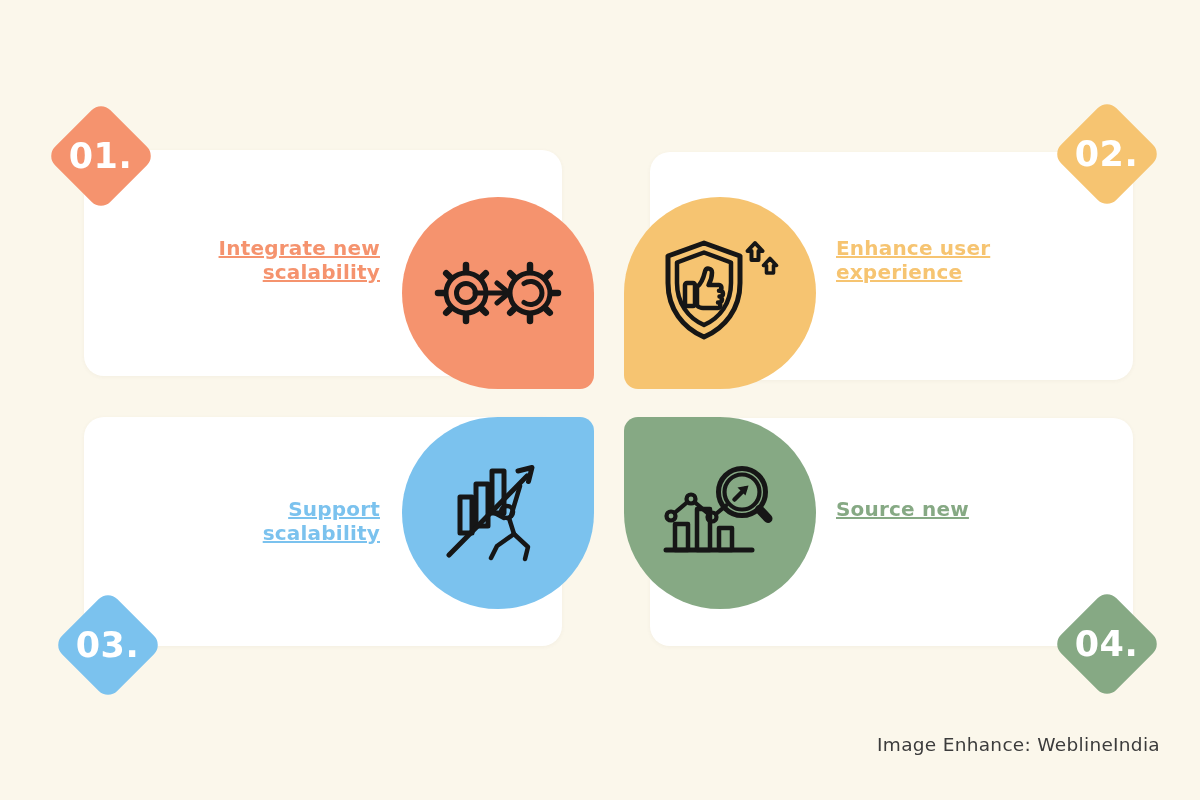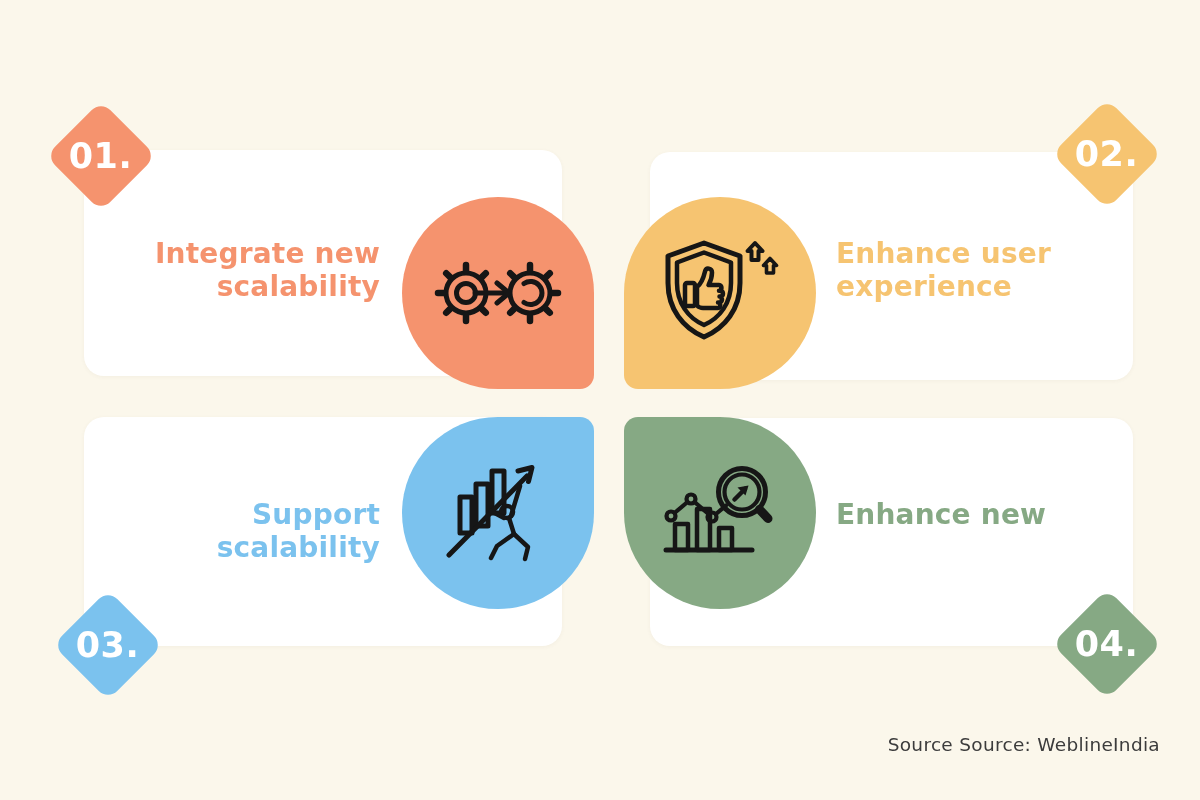--- a/index.html
+++ b/index.html
@@ -34,22 +34,22 @@
   .drop{
     position:absolute;width:192px;height:192px;background:var(--c,#ccc);
     display:flex;align-items:center;justify-content:center;
   }
   .drop-tl{left:402px;top:197px;border-radius:96px 96px 14px 96px}
   .drop-tr{left:624px;top:197px;border-radius:96px 96px 96px 14px}
   .drop-bl{left:402px;top:417px;border-radius:96px 14px 96px 96px}
   .drop-br{left:624px;top:417px;border-radius:14px 96px 96px 96px}
 
   .title{
-    position:absolute;font-weight:bold;font-size:28px;line-height:1.18;
-    color:var(--c,#333);letter-spacing:0.2px;
+    position:absolute;font-weight:bold;font-size:20px;line-height:1.18;
+    color:var(--c,#333);letter-spacing:0.2px;text-decoration:underline;
   }
   .title-1{left:80px;top:237px;width:300px;text-align:right}
   .title-2{left:836px;top:237px;width:300px;text-align:left}
   .title-3{left:80px;top:498px;width:300px;text-align:right}
   .title-4{left:836px;top:498px;width:300px;text-align:left}
 
   .source{
     position:absolute;right:40px;top:734px;font-size:18.5px;
     color:var(--c,#3C3C3C);letter-spacing:0.3px;
   }
@@ -84,21 +84,21 @@
   </div>
   <div class="title title-2" style="--c: #F6C471;">
     <div>Enhance user</div>
     <div>experience</div>
   </div>
   <div class="title title-3" style="--c: #7BC2EE;">
     <div>Support</div>
     <div>scalability</div>
   </div>
   <div class="title title-4" style="--c: #86A984;">
-    <div>Enhance new</div>
+    <div>Source new</div>
   </div>
 
   <div class="drop drop-tl" style="--c: #F5936E;">
 
     <svg class="icon" width="128" height="76" viewBox="0 0 128 76">
       <g fill="none" stroke="#161616" stroke-width="5" stroke-linecap="round" stroke-linejoin="round">
         <circle cx="32" cy="38" r="20"></circle>
         <circle cx="32" cy="38" r="9.5"></circle>
         <g stroke-width="6.5">
           <path d="M47.6 53.6 L51.8 57.8"></path>
@@ -179,14 +179,14 @@
         </g>
         <circle cx="86" cy="35" r="23.5"></circle>
         <circle cx="86" cy="35" r="17.5" stroke-width="4.2"></circle>
         <path d="M103.5 52.5 L112 61.5" stroke-width="9"></path>
         <path d="M78.5 42.5 L89 32" stroke-width="4.5"></path>
         <path d="M92.5 28.5 L81.5 30.5 L89.5 38.5 Z" fill="#161616" stroke="none"></path>
       </g>
     </svg>
   </div>
 
-  <div class="source" style="--c: #3C3C3C;">Source Source: WeblineIndia</div>
+  <div class="source" style="--c: #3C3C3C;">Image Enhance: WeblineIndia</div>
 </div>
 
 </body></html>

